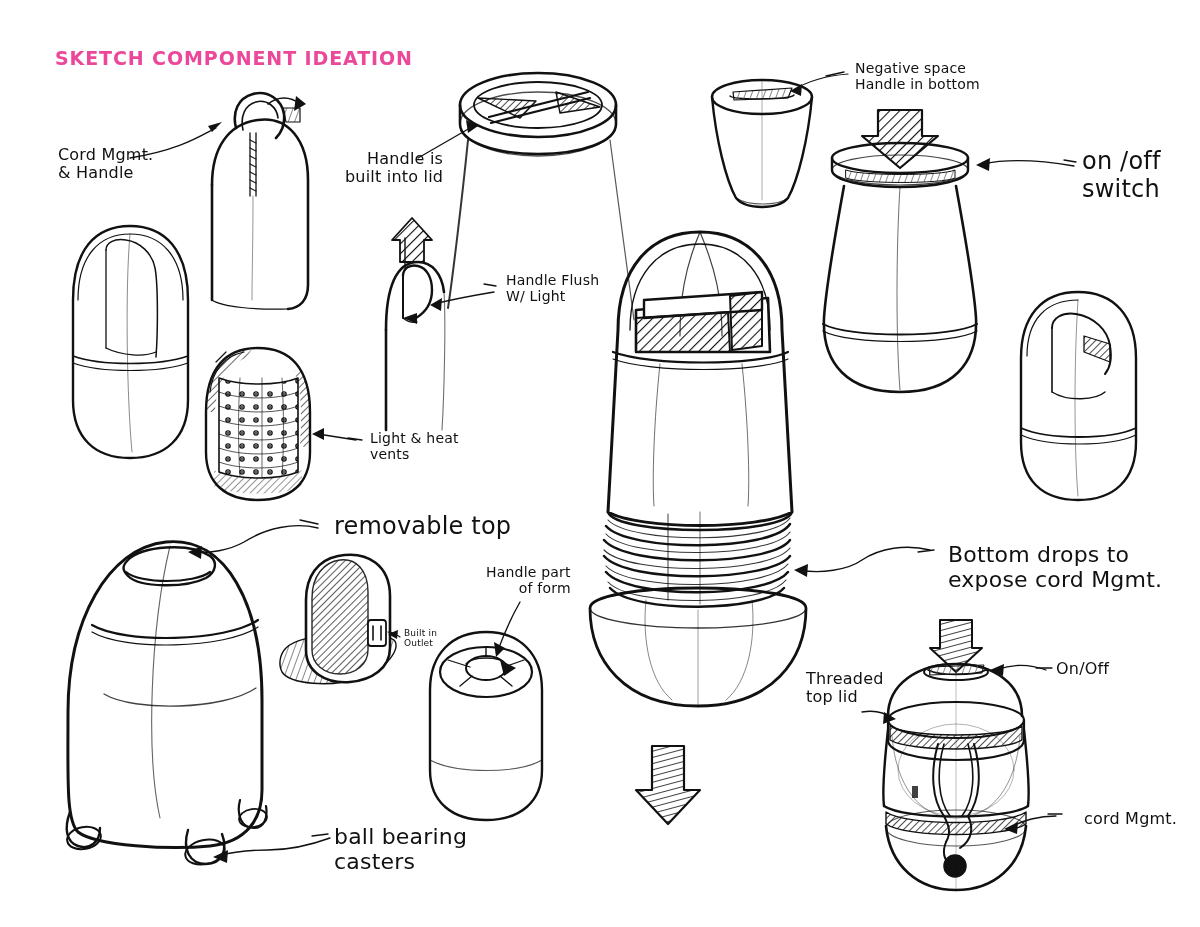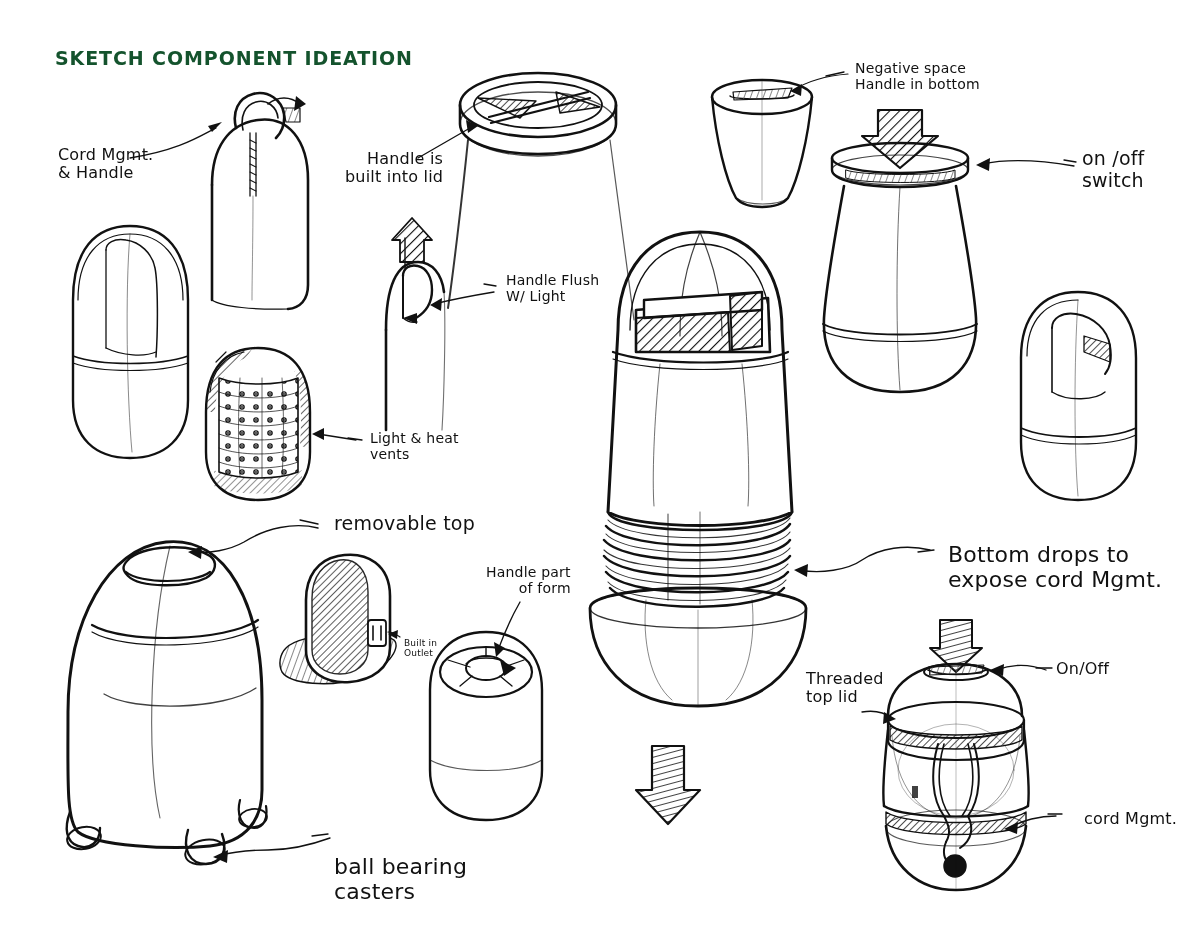--- a/index.html
+++ b/index.html
@@ -19,40 +19,40 @@
     overflow: hidden;
   }
   #page-title {
     position: absolute;
     left: 55px;
     top: 47px;
     font-family: "DejaVu Sans", sans-serif;
     font-size: 19px;
     font-weight: bold;
     letter-spacing: 0.9px;
-    color: #14532d;
+    color: #ec4899;
   }
   .sketch-layer {
     position: absolute;
     left: 0;
     top: 0;
     width: 1200px;
     height: 927px;
   }
   .note {
     position: absolute;
     font-family: "DejaVu Sans", sans-serif;
     color: #111111;
     line-height: 1.15;
     white-space: pre-line;
     letter-spacing: 0.2px;
   }
   .note.sm { font-size: 14px; }
   .note.md { font-size: 16px; }
-  .note.xl { font-size: 19px; }
+  .note.xl { font-size: 24px; }
   .note.xxl { font-size: 22px; }
 </style>
 </head>
 <body>
 
 <div id="page">
 
   <div id="page-title">SKETCH COMPONENT IDEATION</div>
 
   <svg class="sketch-layer" viewBox="0 0 1200 927" xmlns="http://www.w3.org/2000/svg">
@@ -424,30 +424,30 @@
 switch</div>
 
   <div class="note sm" style="left:506px; top:272px;">Handle Flush
 W/ Light</div>
 
   <div class="note sm" style="left:370px; top:430px;">Light &amp; heat
 vents</div>
 
   <div class="note xl" style="left:334px; top:513px;text-align:right;">removable top</div>
 
-  <div class="note sm" style="left:404px; top:628px; font-size:9px;margin-top:10px;">Built in
+  <div class="note sm" style="left:404px; top:628px; font-size:9px;">Built in
 Outlet</div>
 
   <div class="note sm" style="left:486px; top:564px;text-align:right;">Handle part
 of form</div>
 
   <div class="note xxl" style="left:948px; top:530px;margin-top:12px;">Bottom drops to
 expose cord Mgmt.</div>
 
-  <div class="note xxl" style="left:334px; top:824px;margin-top:30px;">ball bearing
+  <div class="note xxl" style="left:334px; top:824px;">ball bearing
 casters</div>
 
   <div class="note md" style="left:806px; top:670px;">Threaded
 top lid</div>
 
   <div class="note md" style="left:1056px; top:660px;">On/Off</div>
 
   <div class="note md" style="left:1084px; top:810px;">cord Mgmt.</div>
 
 </div>

